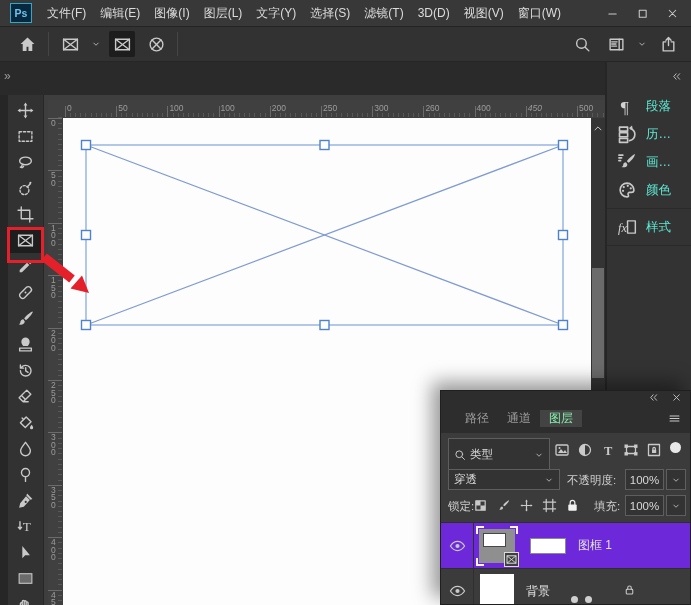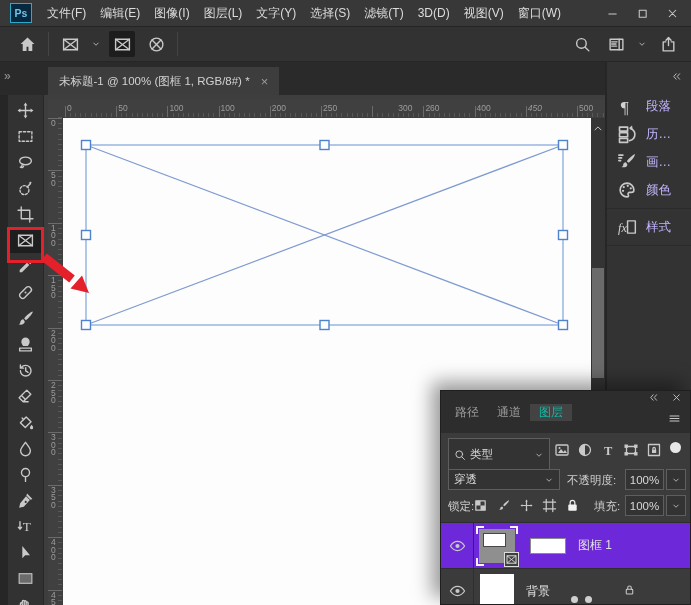--- a/index.html
+++ b/index.html
@@ -69,35 +69,35 @@
   #dock-divider{position:absolute;left:605px;top:62px;width:2px;height:543px;background:#262626}
 
   
   #dock{position:absolute;left:607px;top:62px;width:84px;height:543px;background:#333333}
   .dock-collapse{position:absolute;right:7px;top:9px;width:13px;height:11px}
   .hicon{width:11px;height:11px}
   .hicon2{width:15px;height:13px}
   #dock-groups{margin-top:30px}
   .dock-row{height:28px;display:flex;align-items:center;padding-left:10px;gap:9px}
   .dock-icon{width:20px;height:20px}
-  .dock-label{font-size:12.5px;color:#c4b5fd;white-space:nowrap}
+  .dock-label{font-size:12.5px;color:#5eead4;white-space:nowrap}
   .dock-sep{height:1px;background:#2a2a2a;margin:4px 0}
 
   
   #red-box{position:absolute;box-sizing:border-box;border:3px solid #e4202a}
   #red-arrow{position:absolute;left:40px;top:252px;width:55px;height:48px}
 
   
   #layers-panel{position:absolute;left:440px;top:390px;width:251px;height:215px;background:#3b3b3b;
                 border:1px solid #1f1f1f;box-sizing:border-box;box-shadow:-8px -8px 18px rgba(0,0,0,.4)}
   .lp-header{height:13px;background:#2d2d2d;position:relative}
   .lp-hbtn{position:absolute;top:1px;width:12px;height:11px}
-  .lp-tabs{height:29px;background:#2d2d2d;display:flex;align-items:flex-start;padding-left:5px;position:relative}
+  .lp-tabs{height:29px;background:#2d2d2d;display:flex;align-items:center;padding-left:15px;position:relative}
   .lp-tab{padding:0 9px;display:flex;align-items:center;font-size:12px;color:#9c9c9c}
-  .lp-tab.active{background:#434343;color:#14b8a6}
+  .lp-tab.active{background:#434343;color:#86efac}
   .lp-menu{position:absolute;right:8px;top:8px;width:15px;height:13px}
   .lp-body{position:relative;height:171px;overflow:hidden}
   .select{position:absolute;background:#333;border:1px solid #5e5e5e;box-sizing:border-box;display:flex;
           align-items:center;padding:0 5px;gap:4px;font-size:11.5px;color:#d8d8d8}
   .sel-txt{flex:1;white-space:nowrap}
   .sicon{width:12px;height:12px}
   .dd-chev{width:10px;height:10px;margin-left:auto}
   #filter-icons{position:absolute;left:113px;top:8px;height:18px;display:flex;align-items:center;gap:7px}
   .f-icon{width:16px;height:16px}
   .filter-toggle{position:absolute;left:229px;top:9px;width:11px;height:11px;border-radius:50%;background:#e8e8e8}
@@ -241,24 +241,20 @@
             <svg viewBox="0 0 16 16">
               <path class="s" d="M5.5 5.5H3V14h10V5.5h-2.5M8 1.5V9M5.6 3.9 8 1.5l2.4 2.4"></path>
             </svg>
           </span>
         </div>
       </div>
   </div>
 
   <div id="tabstrip">
     <span class="overflow">»</span>
-    <div class="doc-tab">
-      <span class="tab-title">未标题-1 @ 100% (图框 1, RGB/8#) *</span>
-      <span class="tab-close">×</span>
-    </div>
   </div>
 
   <div id="left-strip"></div>
   <div id="toolbar">
       <div class="tool">
         <span class="icon">
           <svg viewBox="0 0 16 16">
             <path class="s" d="M8 3v10M3 8h10"></path>
             <path class="f" d="M8 .5 6.2 3.2h3.6zM8 15.5 6.2 12.8h3.6zM.5 8 3.2 6.2v3.6zM15.5 8 12.8 6.2v3.6z"></path>
           </svg>
@@ -421,21 +417,21 @@
       <span class="hlab" style="left: 70.2px;">50</span>
       <i class="htick" style="left: 119.4px;"></i>
       <span class="hlab" style="left: 121.4px;">100</span>
       <i class="htick" style="left: 170.6px;"></i>
       <span class="hlab" style="left: 172.6px;">100</span>
       <i class="htick" style="left: 221.8px;"></i>
       <span class="hlab" style="left: 223.8px;">200</span>
       <i class="htick" style="left: 273px;"></i>
       <span class="hlab" style="left: 275px;">250</span>
       <i class="htick" style="left: 324.2px;"></i>
-      <span class="hlab" style="left: 326.2px; padding-left: 24px;">300</span>
+      <span class="hlab" style="left: 326.2px;">300</span>
       <i class="htick" style="left: 375.4px;"></i>
       <span class="hlab" style="left: 377.4px;">260</span>
       <i class="htick" style="left: 426.6px;"></i>
       <span class="hlab" style="left: 428.6px;">400</span>
       <i class="htick" style="left: 477.8px;"></i>
       <span class="hlab" style="left: 479.8px; font-style: italic;">450</span>
       <i class="htick" style="left: 529px;"></i>
       <span class="hlab" style="left: 531px;">500</span>
     </div>
   <div id="vruler">

